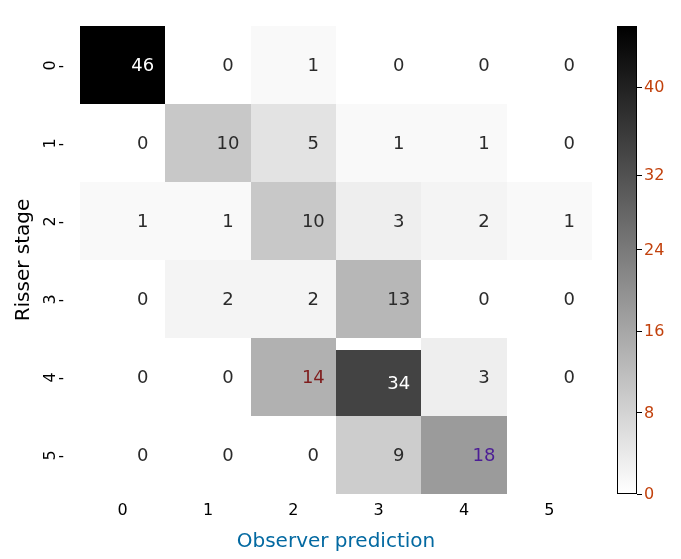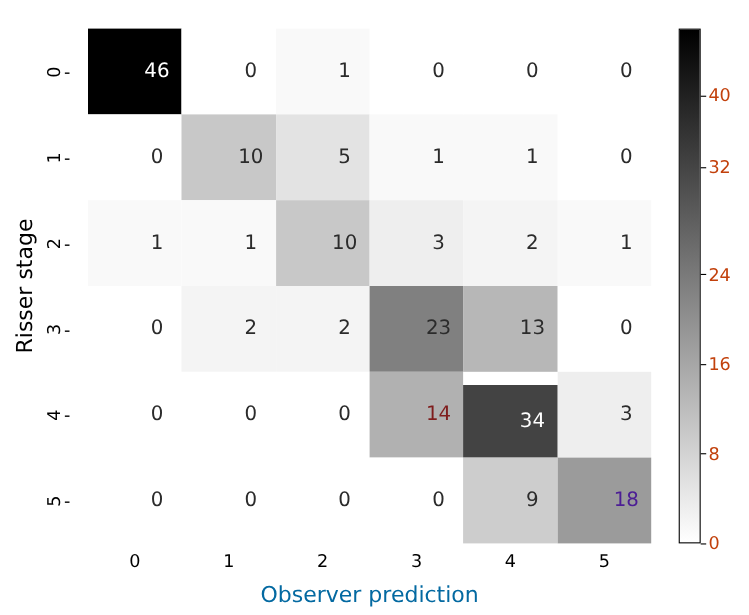--- a/index.html
+++ b/index.html
@@ -185,21 +185,20 @@
         <div class="cell" style="background: rgb(255, 255, 255); color: rgb(43, 43, 43);">0</div>
         <div class="cell" style="background: rgb(249, 249, 249); color: rgb(43, 43, 43);">1</div>
         <div class="cell" style="background: rgb(249, 249, 249); color: rgb(43, 43, 43);">1</div>
         <div class="cell" style="background: rgb(200, 200, 200); color: rgb(43, 43, 43);">10</div>
         <div class="cell" style="background: rgb(238, 238, 238); color: rgb(43, 43, 43);">3</div>
         <div class="cell" style="background: rgb(244, 244, 244); color: rgb(43, 43, 43);">2</div>
         <div class="cell" style="background: rgb(249, 249, 249); color: rgb(43, 43, 43);">1</div>
         <div class="cell" style="background: rgb(255, 255, 255); color: rgb(43, 43, 43);">0</div>
         <div class="cell" style="background: rgb(244, 244, 244); color: rgb(43, 43, 43);">2</div>
         <div class="cell" style="background: rgb(244, 244, 244); color: rgb(43, 43, 43);">2</div>
-        <div class="cell" style="background: rgb(128, 128, 128); color: rgb(43, 43, 43);">23</div>
         <div class="cell" style="background: rgb(183, 183, 183); color: rgb(43, 43, 43); text-align: center;">13</div>
         <div class="cell" style="background: rgb(255, 255, 255); color: rgb(43, 43, 43);">0</div>
         <div class="cell" style="background: rgb(255, 255, 255); color: rgb(43, 43, 43);">0</div>
         <div class="cell" style="background: rgb(255, 255, 255); color: rgb(43, 43, 43);">0</div>
         <div class="cell" style="background: rgb(255, 255, 255); color: rgb(43, 43, 43);">0</div>
         <div class="cell" style="background: rgb(177, 177, 177); color: #7f1d1d;">14</div>
         <div class="cell" style="background: rgb(67, 67, 67); color: rgb(255, 255, 255); margin-top: 12px;">34</div>
         <div class="cell" style="background: rgb(238, 238, 238); color: rgb(43, 43, 43);">3</div>
         <div class="cell" style="background: rgb(255, 255, 255); color: rgb(43, 43, 43);">0</div>
         <div class="cell" style="background: rgb(255, 255, 255); color: rgb(43, 43, 43);">0</div>
@@ -222,17 +221,17 @@
   <div class="xlabel">
     <span>Observer prediction</span>
   </div>
 
   <div class="colorbar" id="colorbar" style="background: linear-gradient(to top, rgb(255, 255, 255), rgb(0, 0, 0));"></div>
   <div class="cbar-ticks" id="cbar-ticks">
       <div class="cbar-tick" style="top: 458px;">0</div>
       <div class="cbar-tick" style="top: 376.609px;">8</div>
       <div class="cbar-tick" style="top: 295.217px;">16</div>
       <div class="cbar-tick" style="top: 213.826px;">24</div>
-      <div class="cbar-tick" style="top: 116px;">32</div>
+      <div class="cbar-tick" style="top: 139px;">32</div>
       <div class="cbar-tick" style="top: 51.0435px;">40</div>
     </div>
 
 </div>
 
 </body></html>

